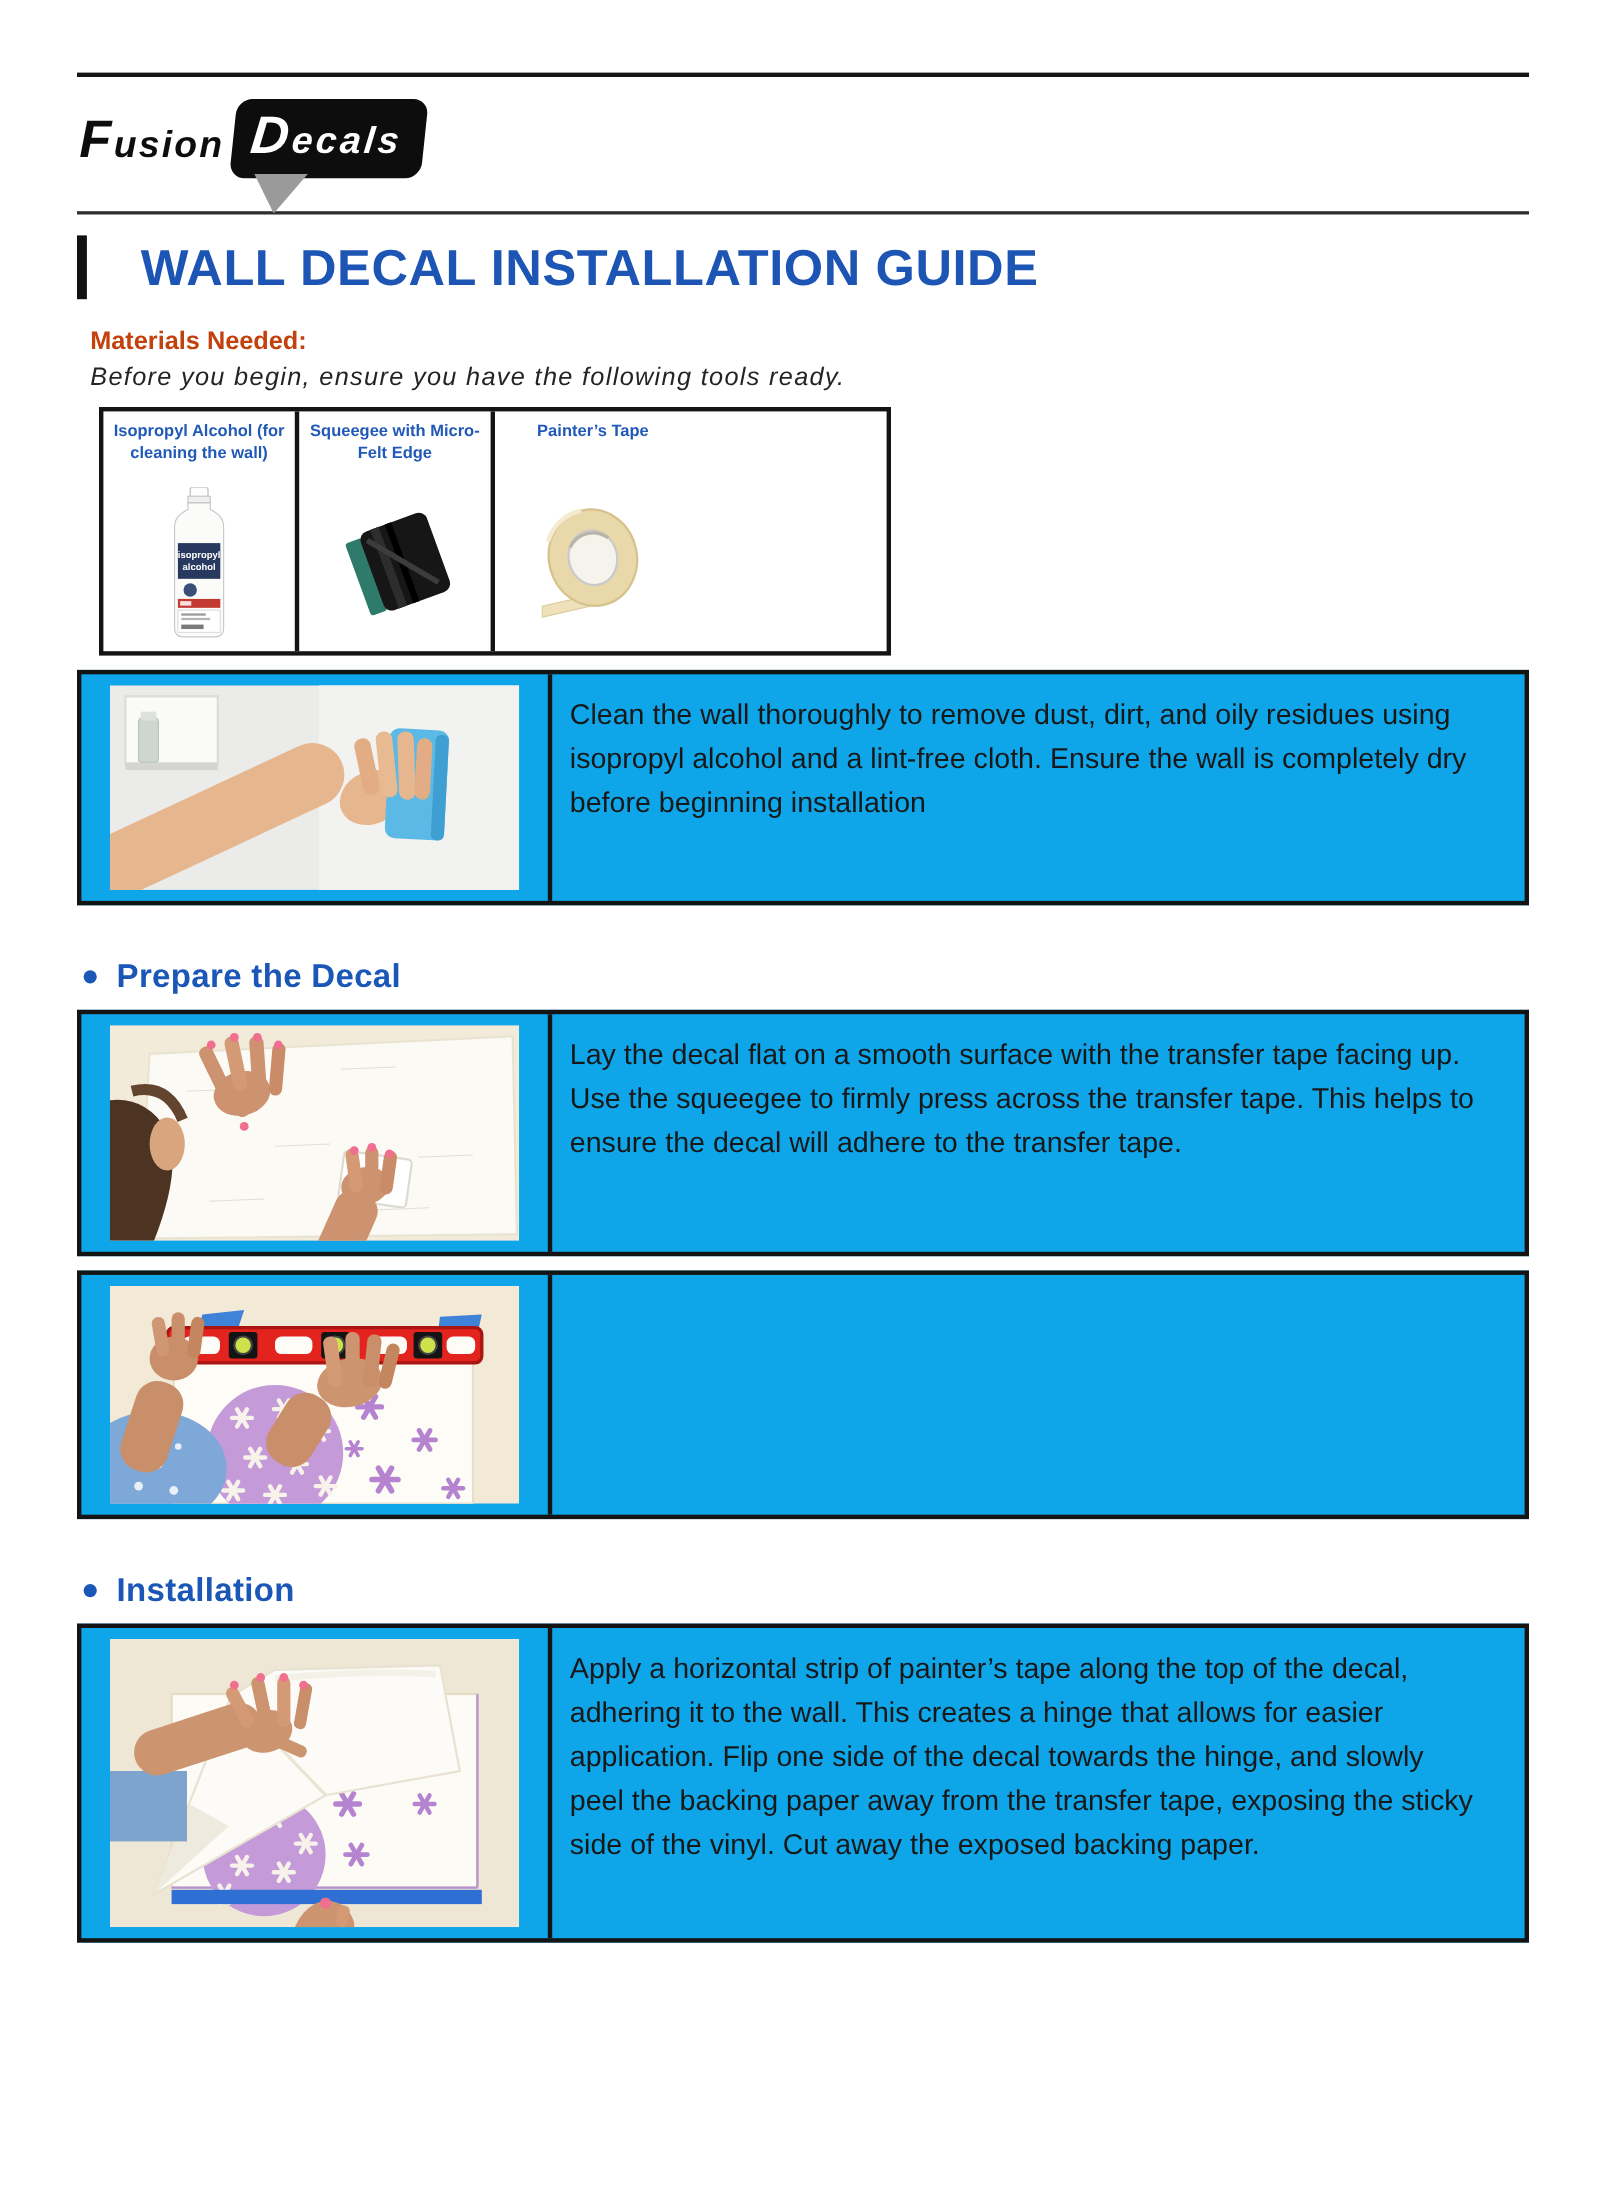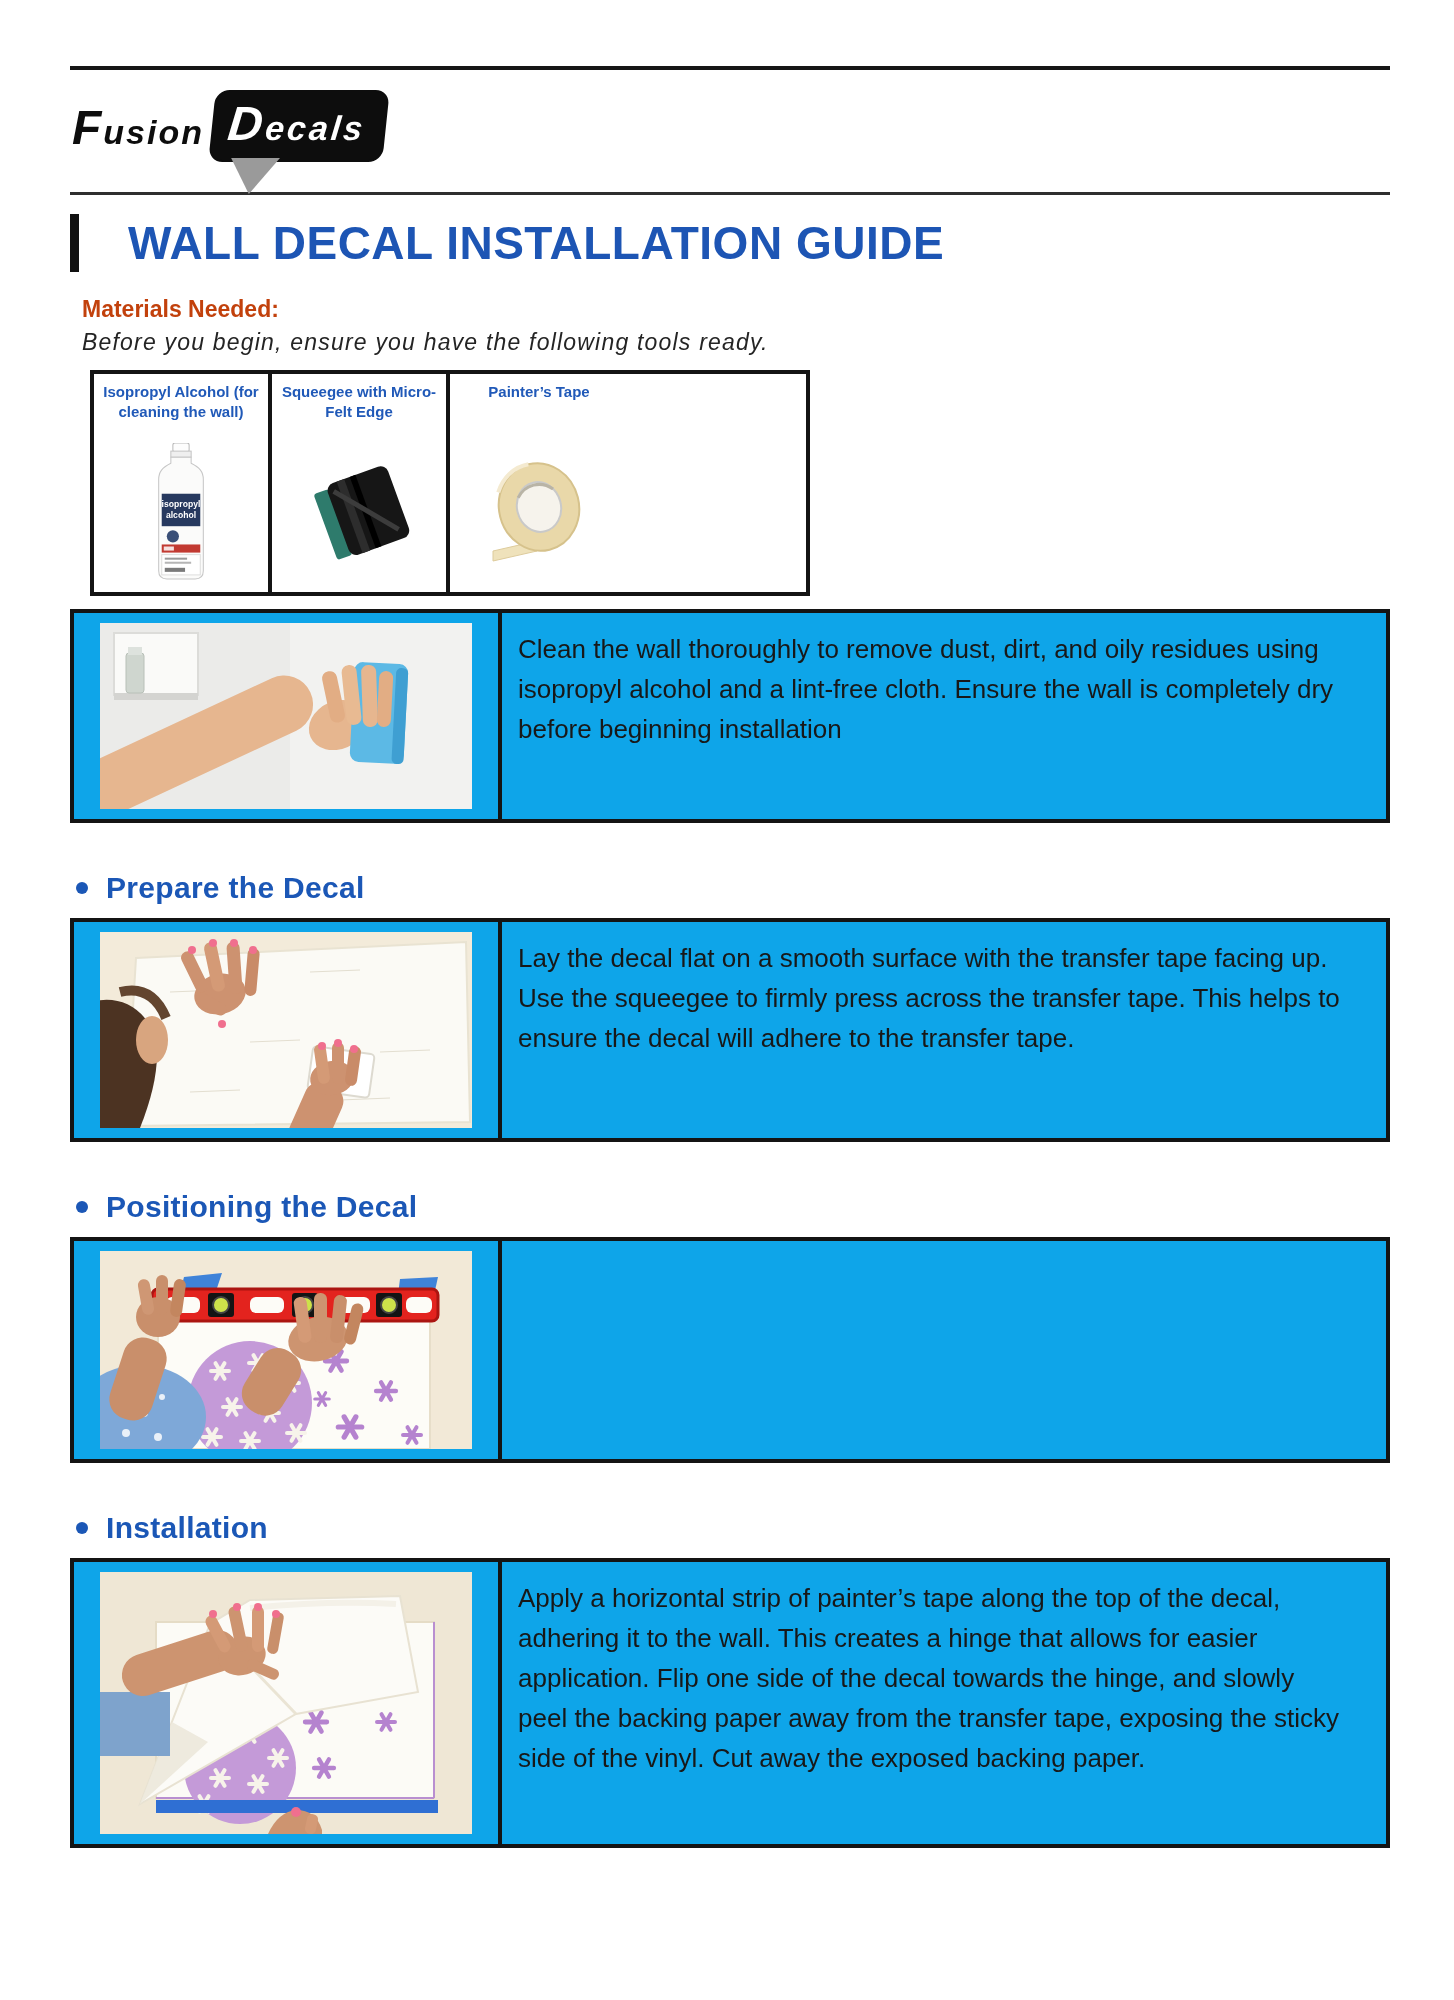--- a/index.html
+++ b/index.html
@@ -201,24 +201,20 @@
           <rect x="247" y="114" width="12" height="40" rx="6" transform="rotate(8 253 134)" fill="#c98b68"></rect>
           <circle cx="222" cy="114" r="4" fill="#f06f8e"></circle>
             <circle cx="238" cy="111" r="4" fill="#f06f8e"></circle>
             <circle cx="254" cy="117" r="4" fill="#f06f8e"></circle>
         </g>
       </svg>
     </div>
     <div class="sec-text">Lay the decal flat on a smooth surface with the transfer tape facing up. Use the squeegee to firmly press across the transfer tape. This helps to ensure the decal will adhere to the transfer tape.</div>
   </div>
 
-  <div class="sec-head">
-    <span class="sec-bullet"></span>
-    <span class="sec-title">Positioning the Decal</span>
-  </div>
   <div class="sec-box">
     <div class="sec-photo">
       <svg width="372" height="198" viewBox="0 0 372 198">
         <rect width="372" height="198" fill="#f2e9d7"></rect>
         <rect x="58" y="66" width="272" height="132" fill="#fdfcf7" stroke="#e7dec9" stroke-width="2"></rect>
         <polygon points="84,26 122,22 116,40 80,42" fill="#3f83d9"></polygon>
         <polygon points="300,28 338,26 334,44 298,44" fill="#3f83d9"></polygon>
         <circle cx="150" cy="152" r="62" fill="#c49ad8"></circle>
         <g stroke="#f7f3ea" stroke-width="4">
           <use href="#star6" transform="translate(120,120)"></use>

